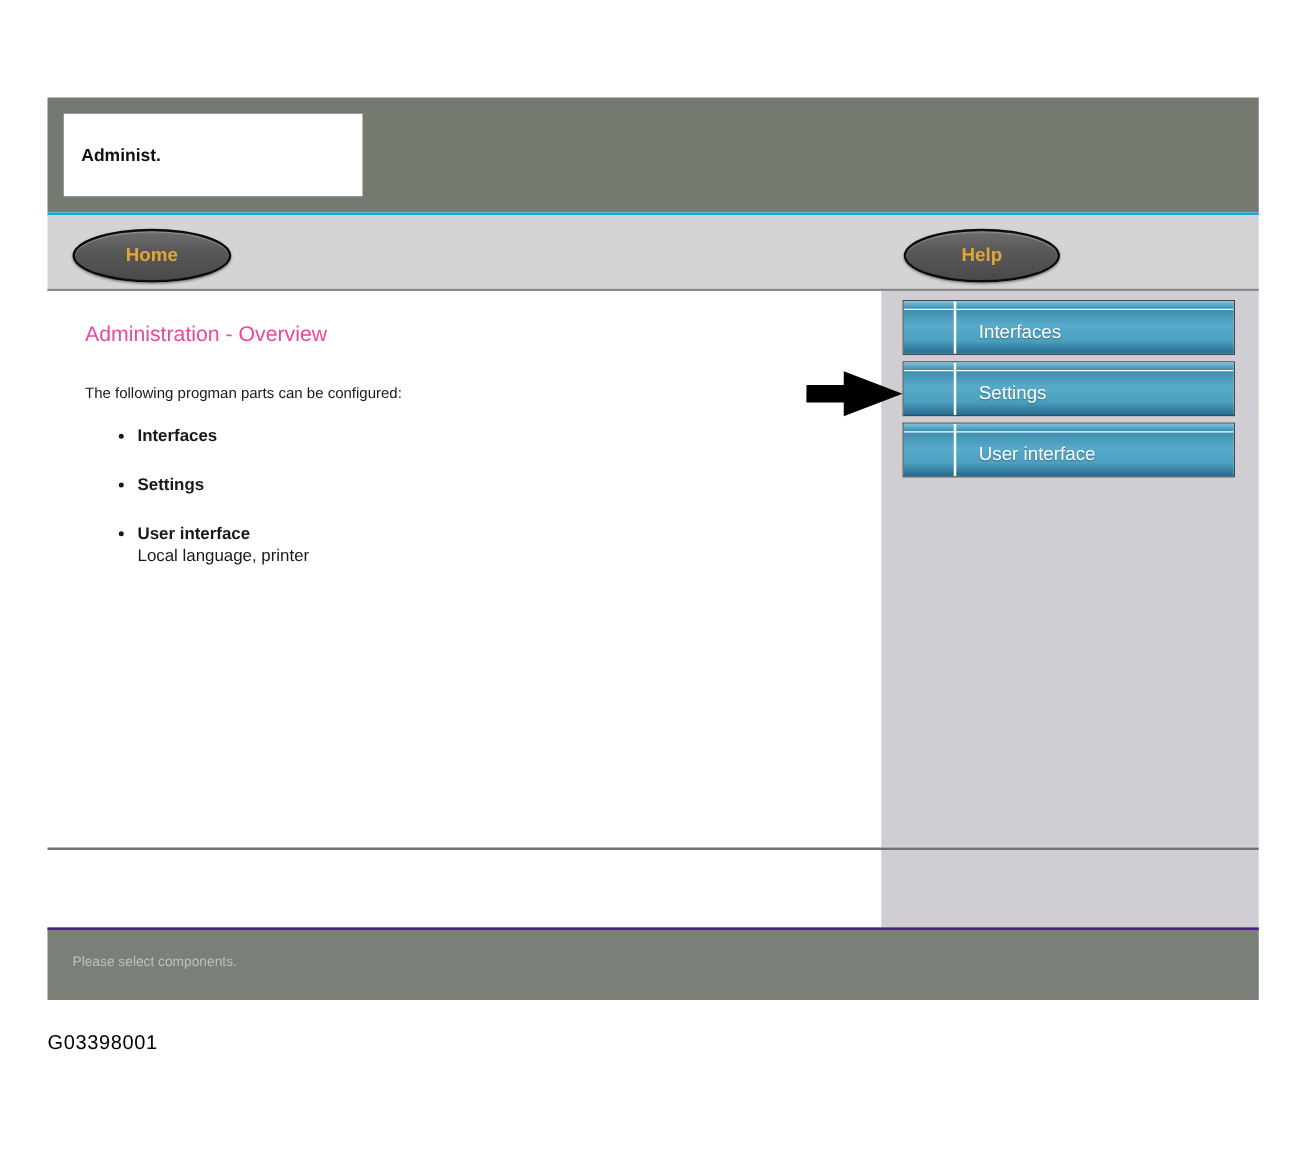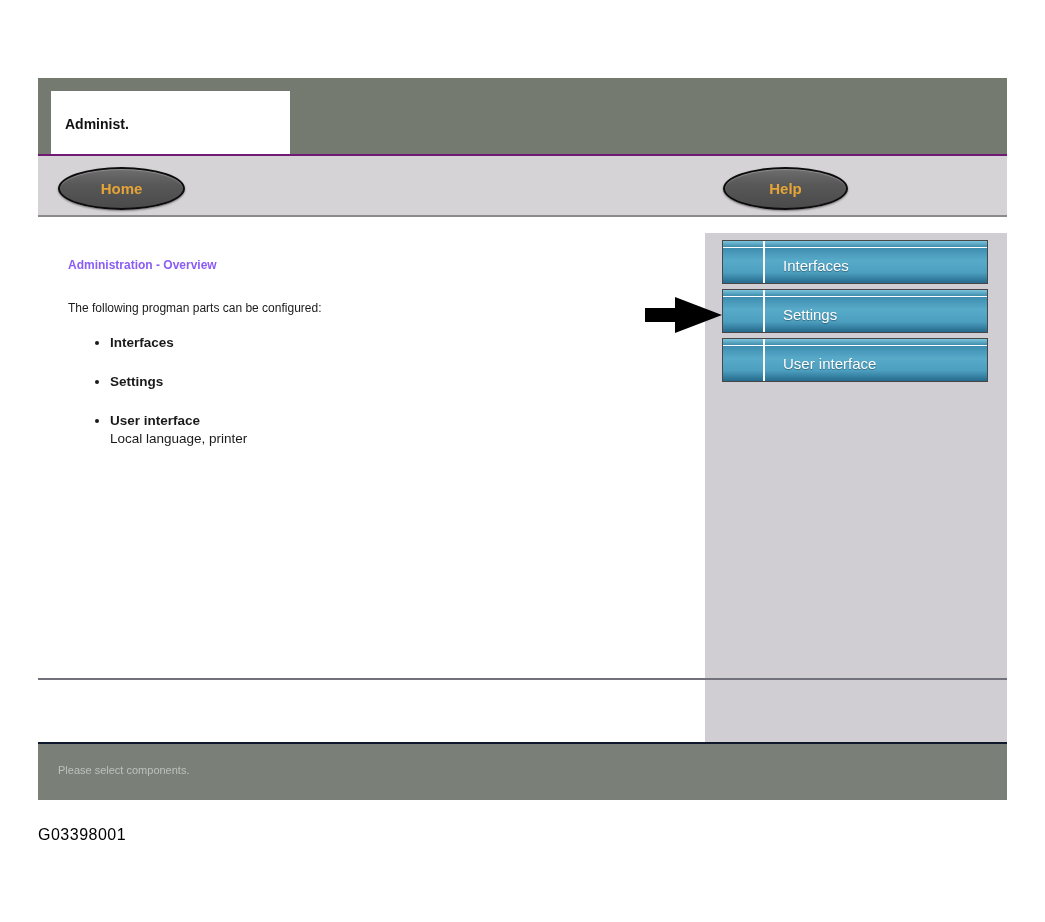--- a/index.html
+++ b/index.html
@@ -8,36 +8,36 @@
 
   .window { position:absolute; left:38px; top:78px; width:969px; height:722px; }
 
   
   .titlebar { position:absolute; left:0; top:0; width:100%; height:92px; background:#757a71; }
   .tab { position:absolute; left:13px; top:13px; width:239px; height:66px; background:#ffffff;
          display:flex; align-items:center; padding-left:14px;
          font-size:14px; font-weight:bold; color:#111; cursor:default; }
 
   
-  .toolbar { position:absolute; left:0; top:76px; width:100%; height:63px; background:#d6d3d6;
-             border-top:2px solid #701a75; border-bottom:2px solid #8a8a8a; }
+  .toolbar { position:absolute; left:0; top:92px; width:100%; height:63px; background:#d6d3d6;
+             border-top:2px solid #0ea5e9; border-bottom:2px solid #8a8a8a; }
   .oval { position:absolute; top:11px; height:43px; border:2px solid #0c0c0c; border-radius:50%;
           background:linear-gradient(180deg,#6e6e6e 0%,#585858 40%,#4a4a4a 100%);
           color:#e5a438; font-family:"Liberation Sans", sans-serif; font-size:15px; font-weight:bold;
           display:flex; align-items:center; justify-content:center; cursor:pointer;
           box-shadow:0 1px 2px rgba(0,0,0,0.45), inset 0 1px 1px rgba(255,255,255,0.25); }
   .oval-home     { left:20px;  width:127px; }
   .oval-help     { left:685px; width:125px; }
   .oval-hardcopy { left:824px; width:127px; }
 
   
   .content-row { position:absolute; left:0; top:155px; width:100%; height:445px; }
   .content-panel { position:absolute; left:0; top:0; width:667px; height:100%; background:#ffffff;
                    padding:25px 20px 0 30px; color:#1a1a1a; }
-  .content-panel h1 { font-size:12px; font-weight:bold; color:#8b5cf6; }
+  .content-panel h1 { font-size:17px; font-weight:normal; color:#ec4899; }
   .content-panel .intro { margin-top:29px; font-size:12px; }
   .content-panel ul { margin-top:19px; list-style:disc; padding-left:42px; }
   .content-panel li { margin-bottom:21px; font-size:13.5px; line-height:18px; }
   .b-label { font-weight:bold; display:block; }
   .b-desc  { display:block; }
 
   .sidebar { position:absolute; left:667px; top:0; width:302px; height:100%; background:#d1ced3; }
 
   
   .nav-btn { position:absolute; left:17px; width:266px; height:44px; background:#ffffff;
@@ -51,21 +51,21 @@
   .nav-1 { top:7px; } .nav-2 { top:56px; } .nav-3 { top:105px; }
 
   
   .divider { position:absolute; left:0; top:445px; width:100%; height:2px; background:#72727c; }
   .subrow  { position:absolute; left:0; top:447px; width:100%; height:62px; }
   .subrow .sub-left  { position:absolute; left:0; top:0; width:667px; height:100%; background:#ffffff; }
   .subrow .sub-right { position:absolute; left:667px; top:0; width:302px; height:100%; background:#d1ced3; }
 
   
   .statusbar { position:absolute; left:0; top:509px; width:100%; height:58px; background:#7a8077;
-               border-top:2px solid #0f172a; padding:16px 0 0 20px; }
+               border-top:2px solid #4c1d95; padding:16px 0 0 20px; }
   .statusbar span { color:#bcc1bc; font-size:11px; }
 
   
   .midblock { position:absolute; left:0; top:155px; width:100%; height:567px; }
 
   
   .pointer-arrow { position:absolute; left:607px; top:218px; width:78px; height:38px; }
 
   .caption { position:absolute; left:38px; top:826px; font-size:16px; color:#000; letter-spacing:0.5px; }
 </style>

